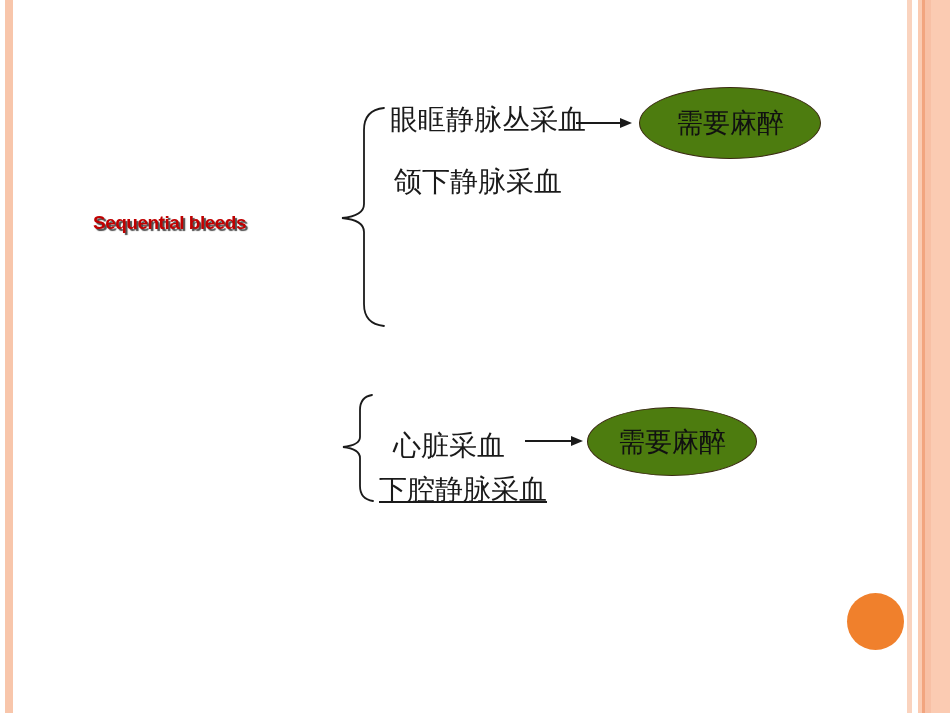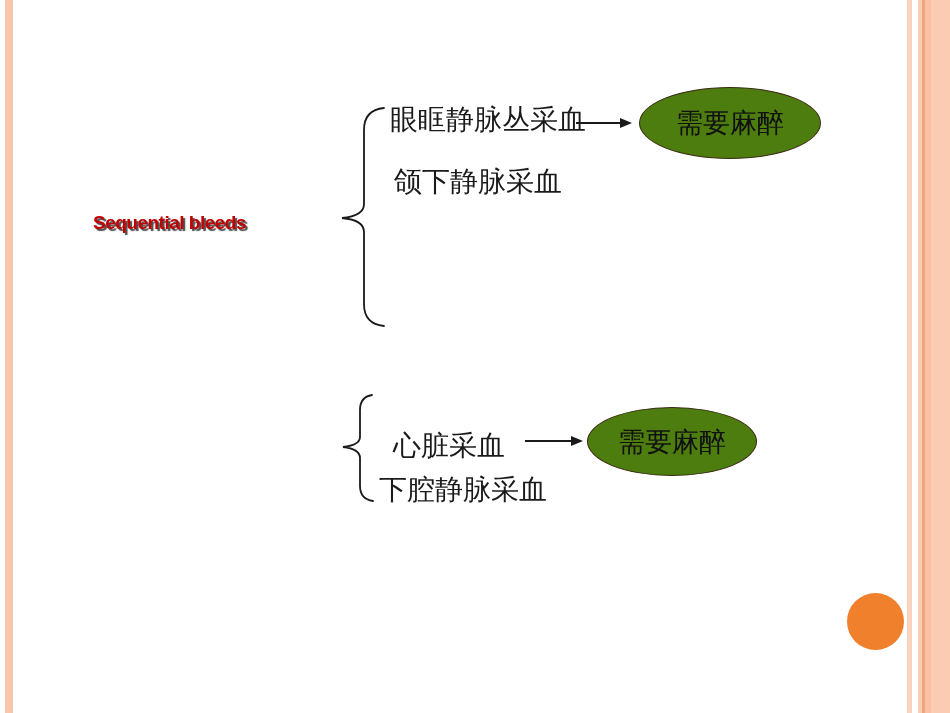--- a/index.html
+++ b/index.html
@@ -44,21 +44,21 @@
     font-size: 28px;
     color: #1a1a1a;
     white-space: nowrap;
     line-height: 1.15;
   }
   .item-s0 { left: 390px; top: 104px; }
   .item-s1 { left: 394px; top: 166px; }
   .item-s2 { left: 394px; top: 231px; }
   .item-s3 { left: 390px; top: 297px; }
   .item-t0 { left: 393px; top: 386px; margin-top: 44px; }
-  .item-t1 { left: 379px; top: 474px; }
+  .item-t1 { left: 379px; top: 474px; text-decoration: underline; }
 
   
   .shape { position: absolute; }
   .brace-1 { left: 338px; top: 104px; }
   .brace-2 { left: 340px; top: 392px; }
   .arrow-1 { left: 574px; top: 113px; }
   .arrow-2 { left: 523px; top: 431px; }
 
   
   .result-ellipse {

